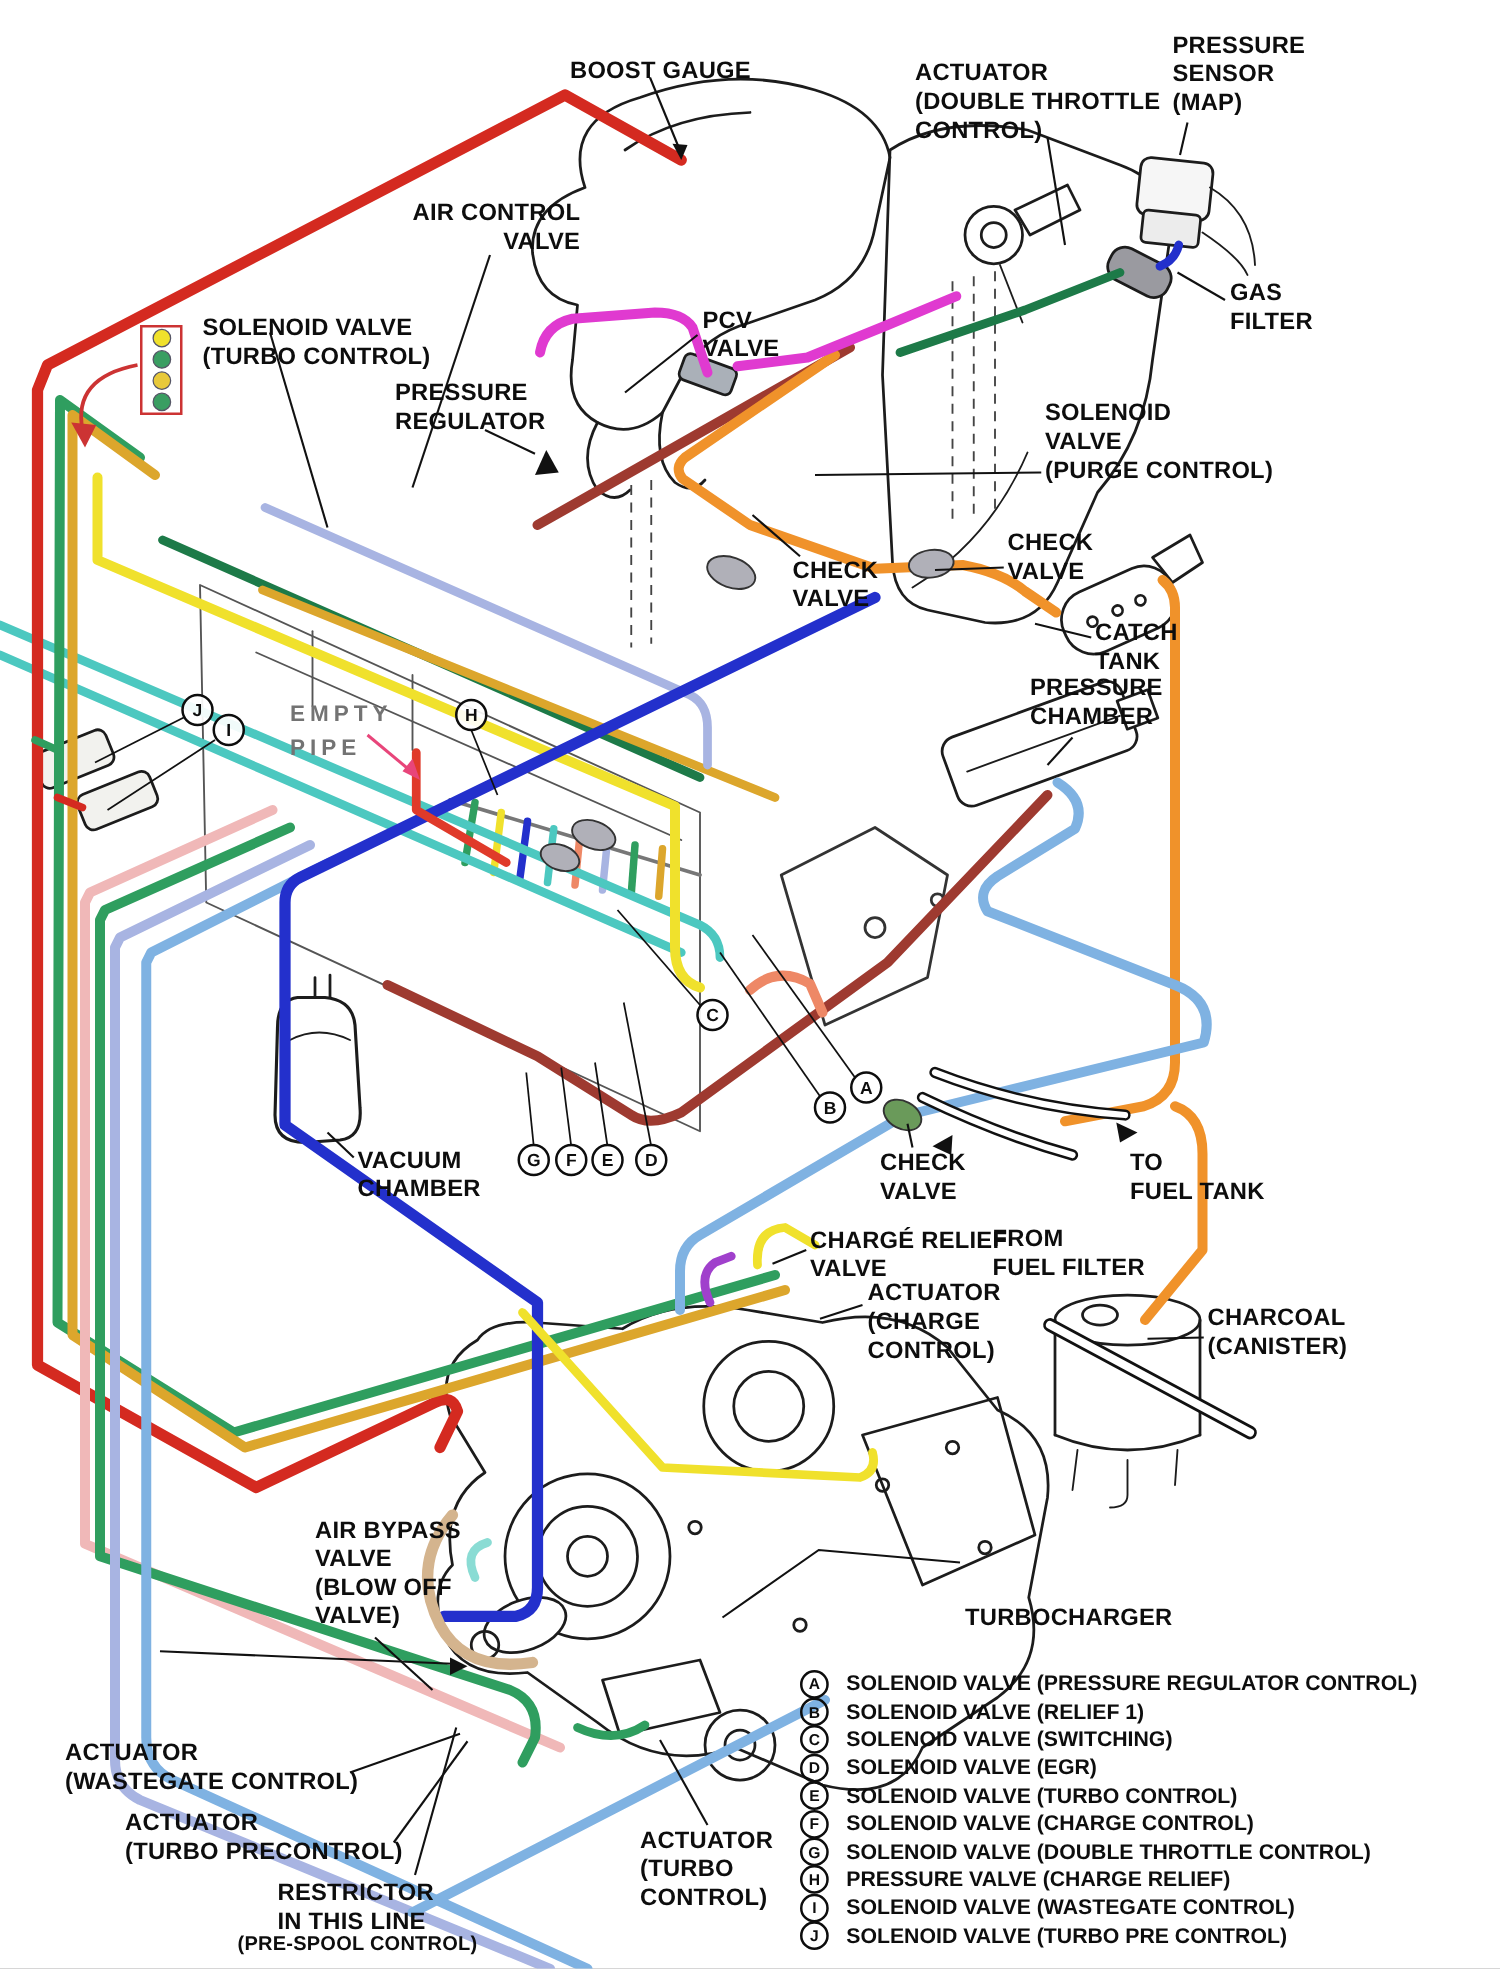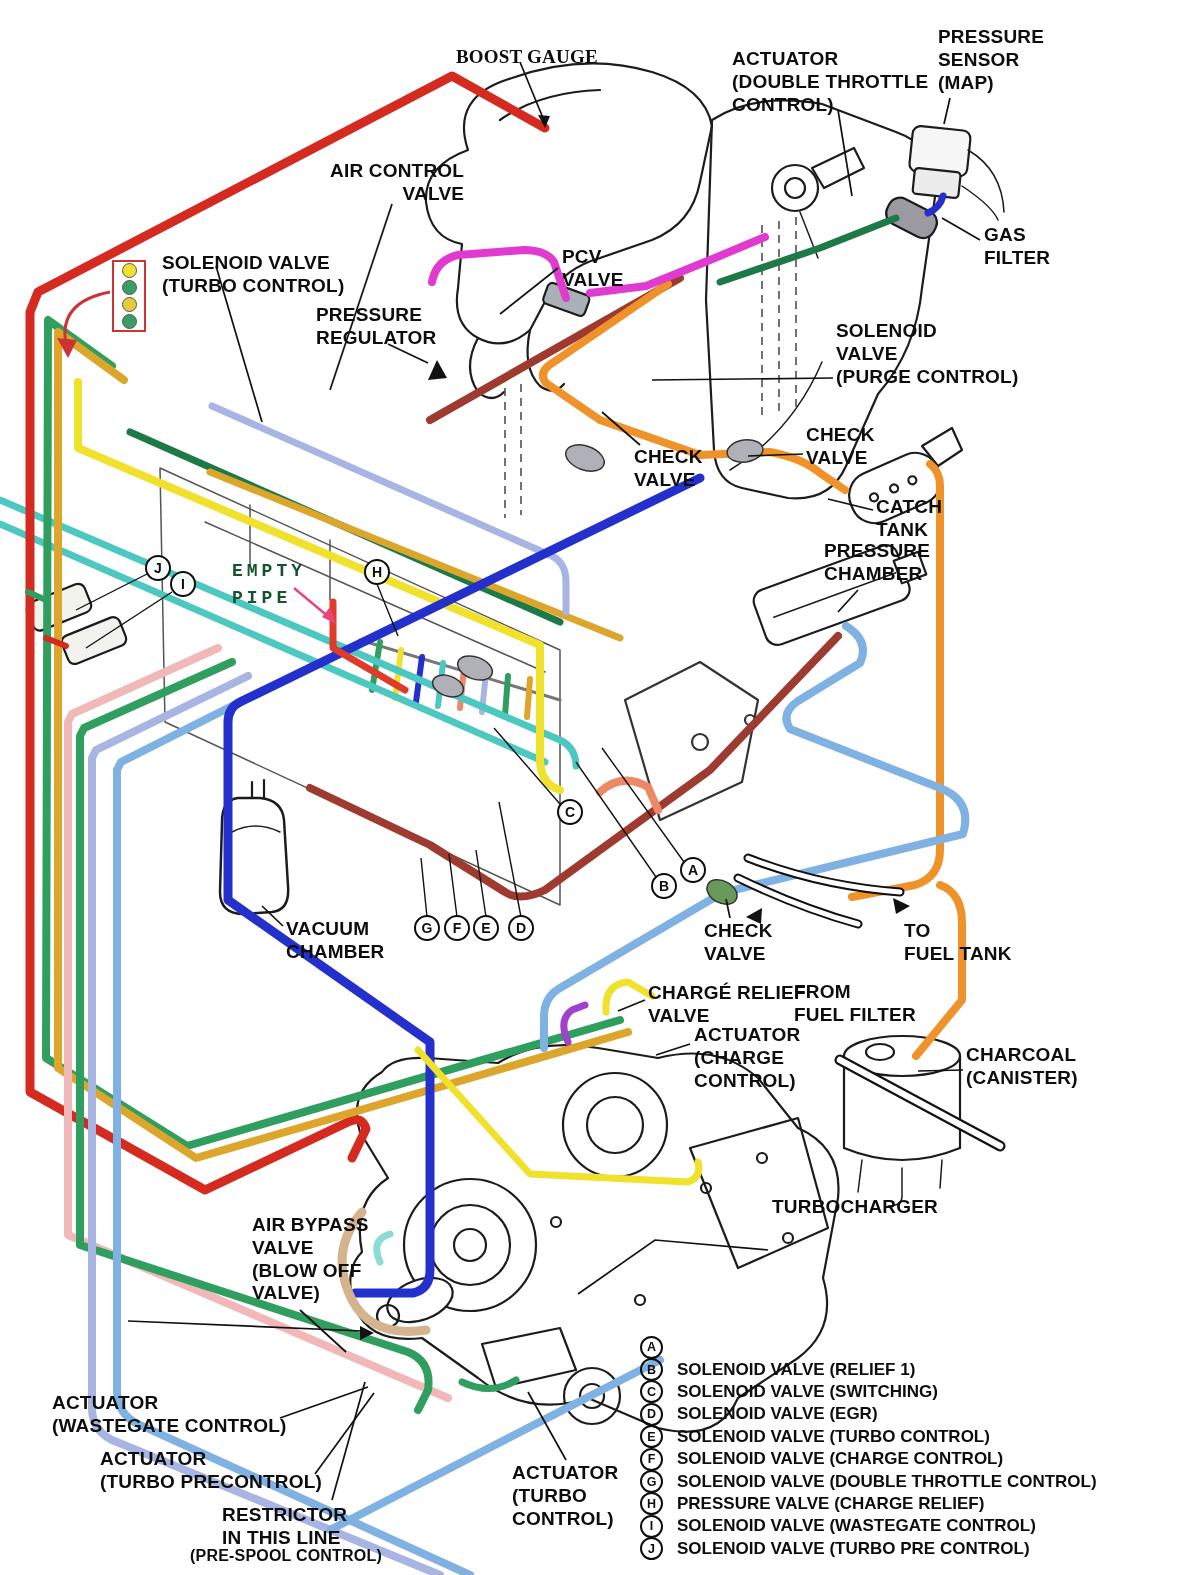--- a/index.html
+++ b/index.html
@@ -3,22 +3,22 @@
 <meta charset="utf-8">
 <style>
   html,body{margin:0;padding:0;background:#9a9a9a}
   .stage{position:relative;width:1200px;height:1575px;background:#ffffff;overflow:hidden;
          font-family:"Liberation Sans","DejaVu Sans",sans-serif}
   .stage svg{position:absolute;left:0;top:0}
   .diagram-label{position:absolute;font-weight:bold;font-size:19px;line-height:1.2;
                  color:#0d0d0d;white-space:pre-line;letter-spacing:.2px}
   .diagram-label.center{text-align:left}
   .diagram-label.small{font-size:16px}
-  .diagram-label.empty-pipe{font-family:Liberation Mono, monospace;
-                 color:#14532d;letter-spacing:4px;font-size:18px;line-height:1.5}
+  .diagram-label.empty-pipe{font-family:Liberation Sans, sans-serif;
+                 color:#737373;letter-spacing:4px;font-size:18px;line-height:1.5}
   .callout-letter{position:absolute;width:22px;height:22px;margin:-13px 0 0 -13px;
                  border:2.5px solid #0d0d0d;border-radius:50%;background:rgba(255,255,255,.92);
                  font-weight:bold;font-size:14px;color:#0d0d0d;
                  display:flex;align-items:center;justify-content:center}
   .legend{position:absolute;left:640px;top:1336px}
   .legend-row{display:flex;align-items:center;height:22.4px}
   .legend-letter{width:19px;height:19px;border:2px solid #0d0d0d;border-radius:50%;
                  font-size:12.5px;font-weight:bold;color:#0d0d0d;flex:0 0 auto;
                  display:flex;align-items:center;justify-content:center}
   .legend-text{margin-left:14px;font-weight:bold;font-size:17px;color:#0d0d0d;white-space:nowrap}
@@ -276,20 +276,21 @@
   <div class="mini-legend">
       <span class="mini-dot" style="background: rgb(240, 225, 44);"></span>
       <span class="mini-dot" style="background: rgb(58, 158, 98);"></span>
       <span class="mini-dot" style="background: rgb(232, 201, 58);"></span>
       <span class="mini-dot" style="background: rgb(58, 158, 98);"></span>
     </div>
 
   <div class="legend">
       <div class="legend-row">
         <span class="legend-letter">A</span>
+        <span class="legend-text">SOLENOID VALVE (PRESSURE REGULATOR CONTROL)</span>
       </div>
       <div class="legend-row">
         <span class="legend-letter">B</span>
         <span class="legend-text">SOLENOID VALVE (RELIEF 1)</span>
       </div>
       <div class="legend-row">
         <span class="legend-letter">C</span>
         <span class="legend-text">SOLENOID VALVE (SWITCHING)</span>
       </div>
       <div class="legend-row">
@@ -316,21 +317,21 @@
         <span class="legend-letter">I</span>
         <span class="legend-text">SOLENOID VALVE (WASTEGATE CONTROL)</span>
       </div>
       <div class="legend-row">
         <span class="legend-letter">J</span>
         <span class="legend-text">SOLENOID VALVE (TURBO PRE CONTROL)</span>
       </div>
     </div>
 
 
-<div class="diagram-label" style="left: 456px; top: 46px; font-family: Liberation Serif, serif;">BOOST GAUGE</div>
+<div class="diagram-label" style="left: 456px; top: 46px;">BOOST GAUGE</div>
     <div class="diagram-label" style="left: 732px; top: 48px;">ACTUATOR
 (DOUBLE THROTTLE
 CONTROL)</div>
     <div class="diagram-label" style="left: 938px; top: 26px;">PRESSURE
 SENSOR
 (MAP)</div>
     <div class="diagram-label" style="left: 984px; top: 224px;">GAS
 FILTER</div>
     <div class="diagram-label" style="left: 330px; top: 160px; text-align: right;">AIR CONTROL
 VALVE</div>
@@ -361,21 +362,21 @@
 FUEL FILTER</div>
     <div class="diagram-label" style="left: 904px; top: 920px;">TO
 FUEL TANK</div>
     <div class="diagram-label" style="left: 648px; top: 982px;">CHARGÉ RELIEF
 VALVE</div>
     <div class="diagram-label" style="left: 694px; top: 1024px;">ACTUATOR
 (CHARGE
 CONTROL)</div>
     <div class="diagram-label" style="left: 966px; top: 1044px;">CHARCOAL
 (CANISTER)</div>
-    <div class="diagram-label" style="left: 772px; top: 1196px;">TURBOCHARGER</div>
+    <div class="diagram-label" style="left: 772px; top: 1284px;">TURBOCHARGER</div>
     <div class="diagram-label center" style="left: 252px; top: 1214px; width: 130px;">AIR BYPASS
 VALVE
 (BLOW OFF
 VALVE)</div>
     <div class="diagram-label" style="left: 52px; top: 1392px;">ACTUATOR
 (WASTEGATE CONTROL)</div>
     <div class="diagram-label" style="left: 100px; top: 1448px;">ACTUATOR
 (TURBO PRECONTROL)</div>
     <div class="diagram-label center" style="left: 222px; top: 1504px; width: 150px;">RESTRICTOR
 IN THIS LINE</div>

